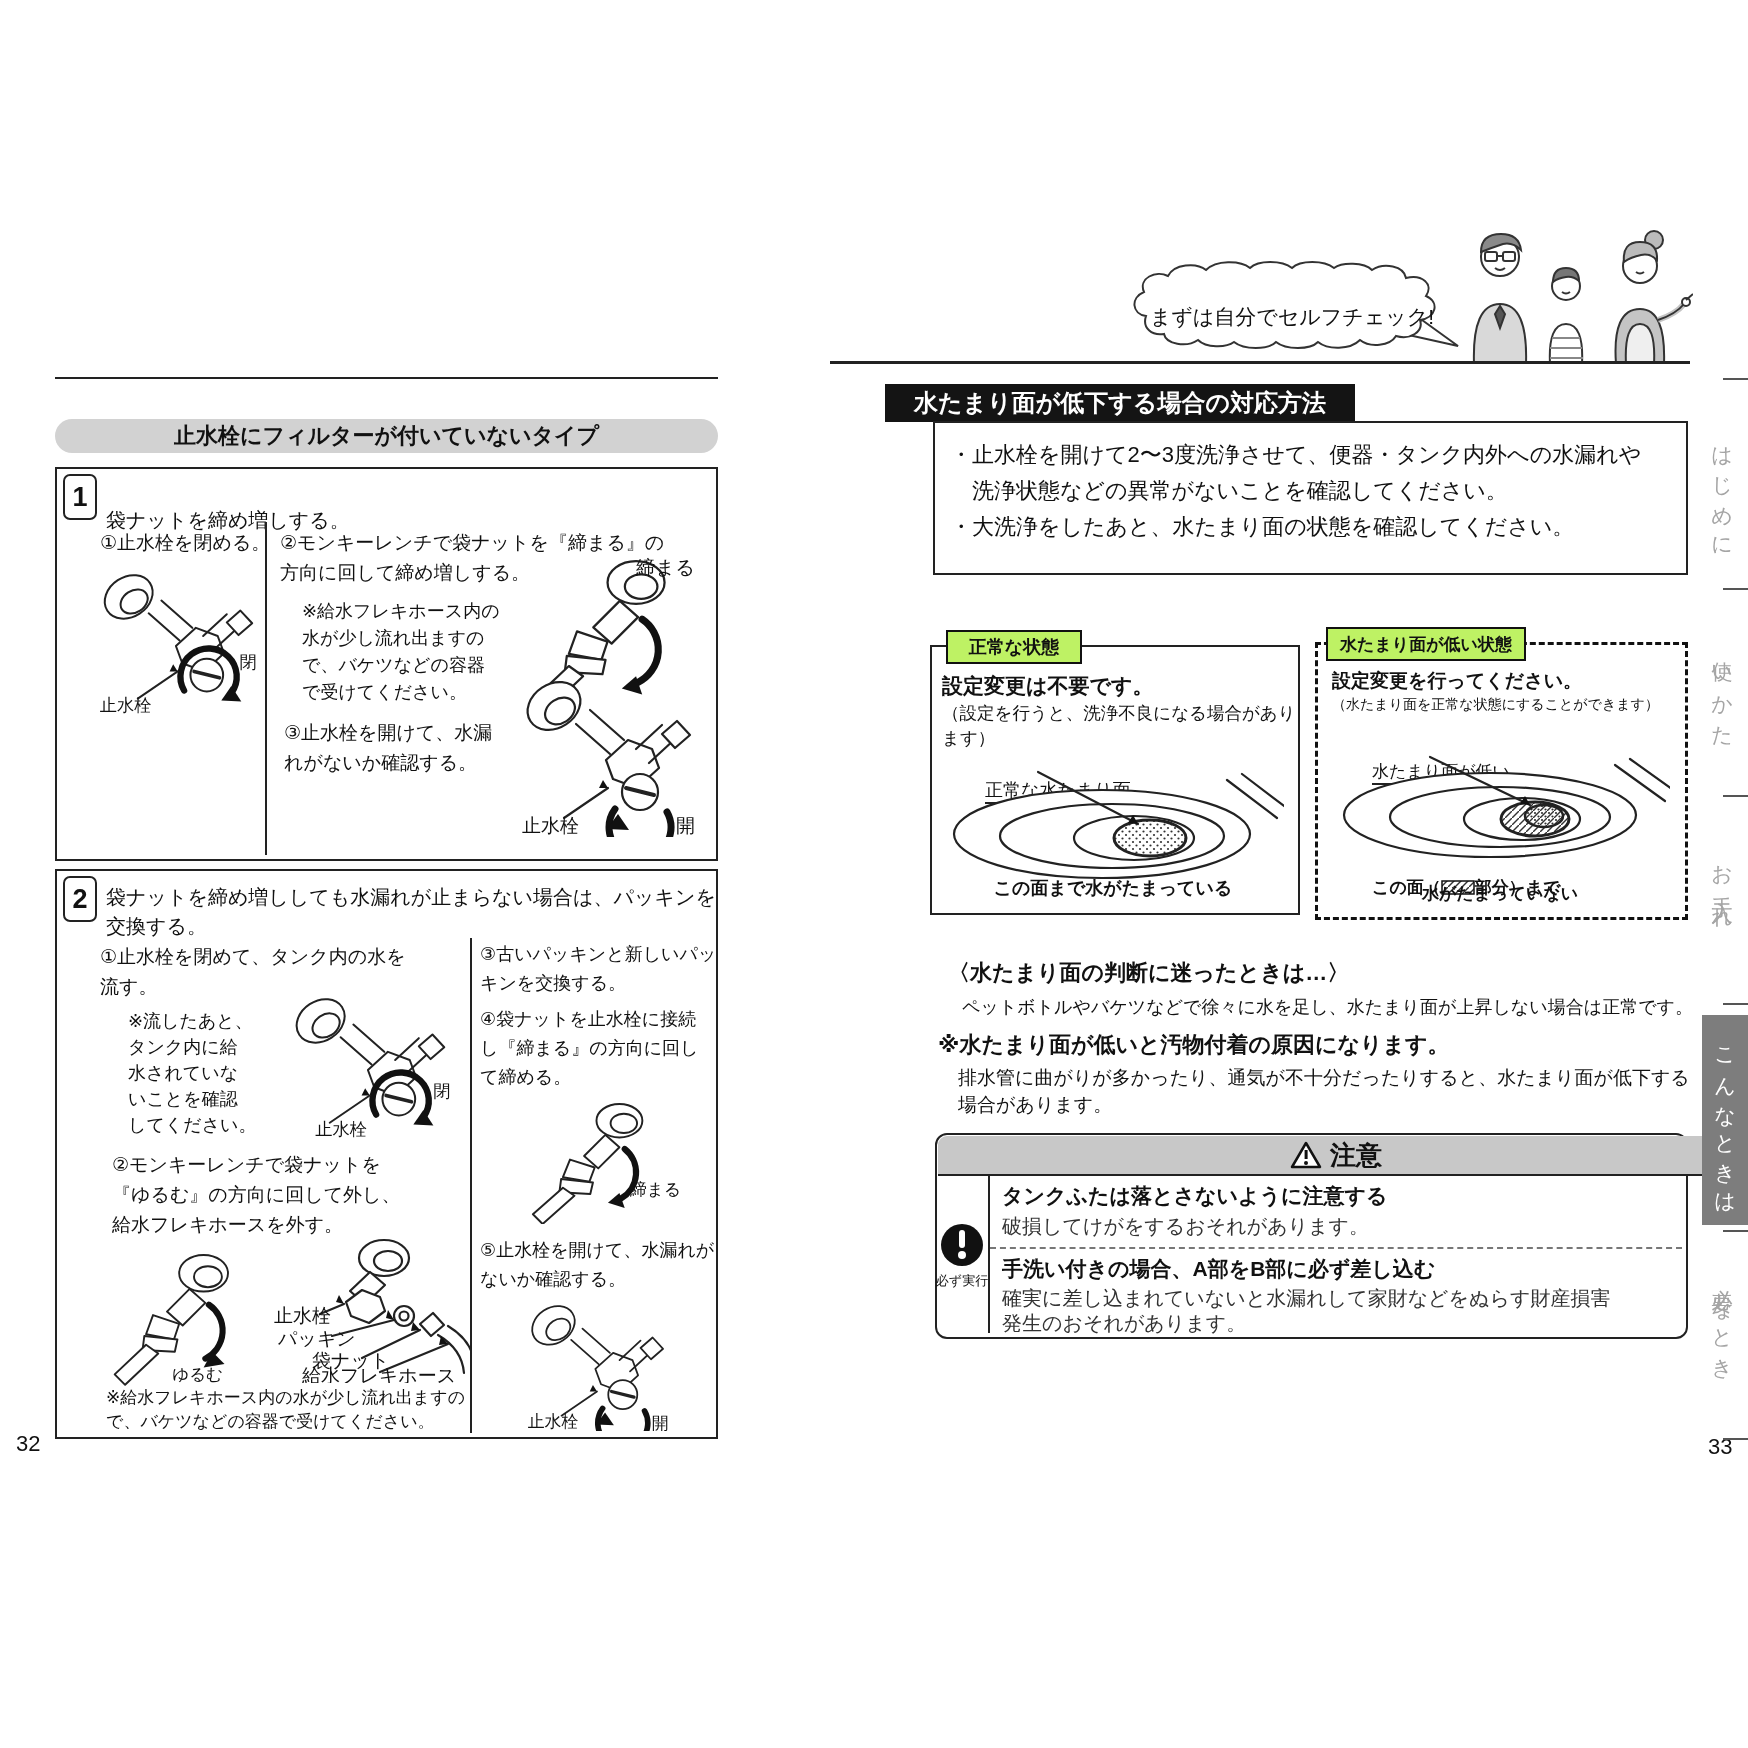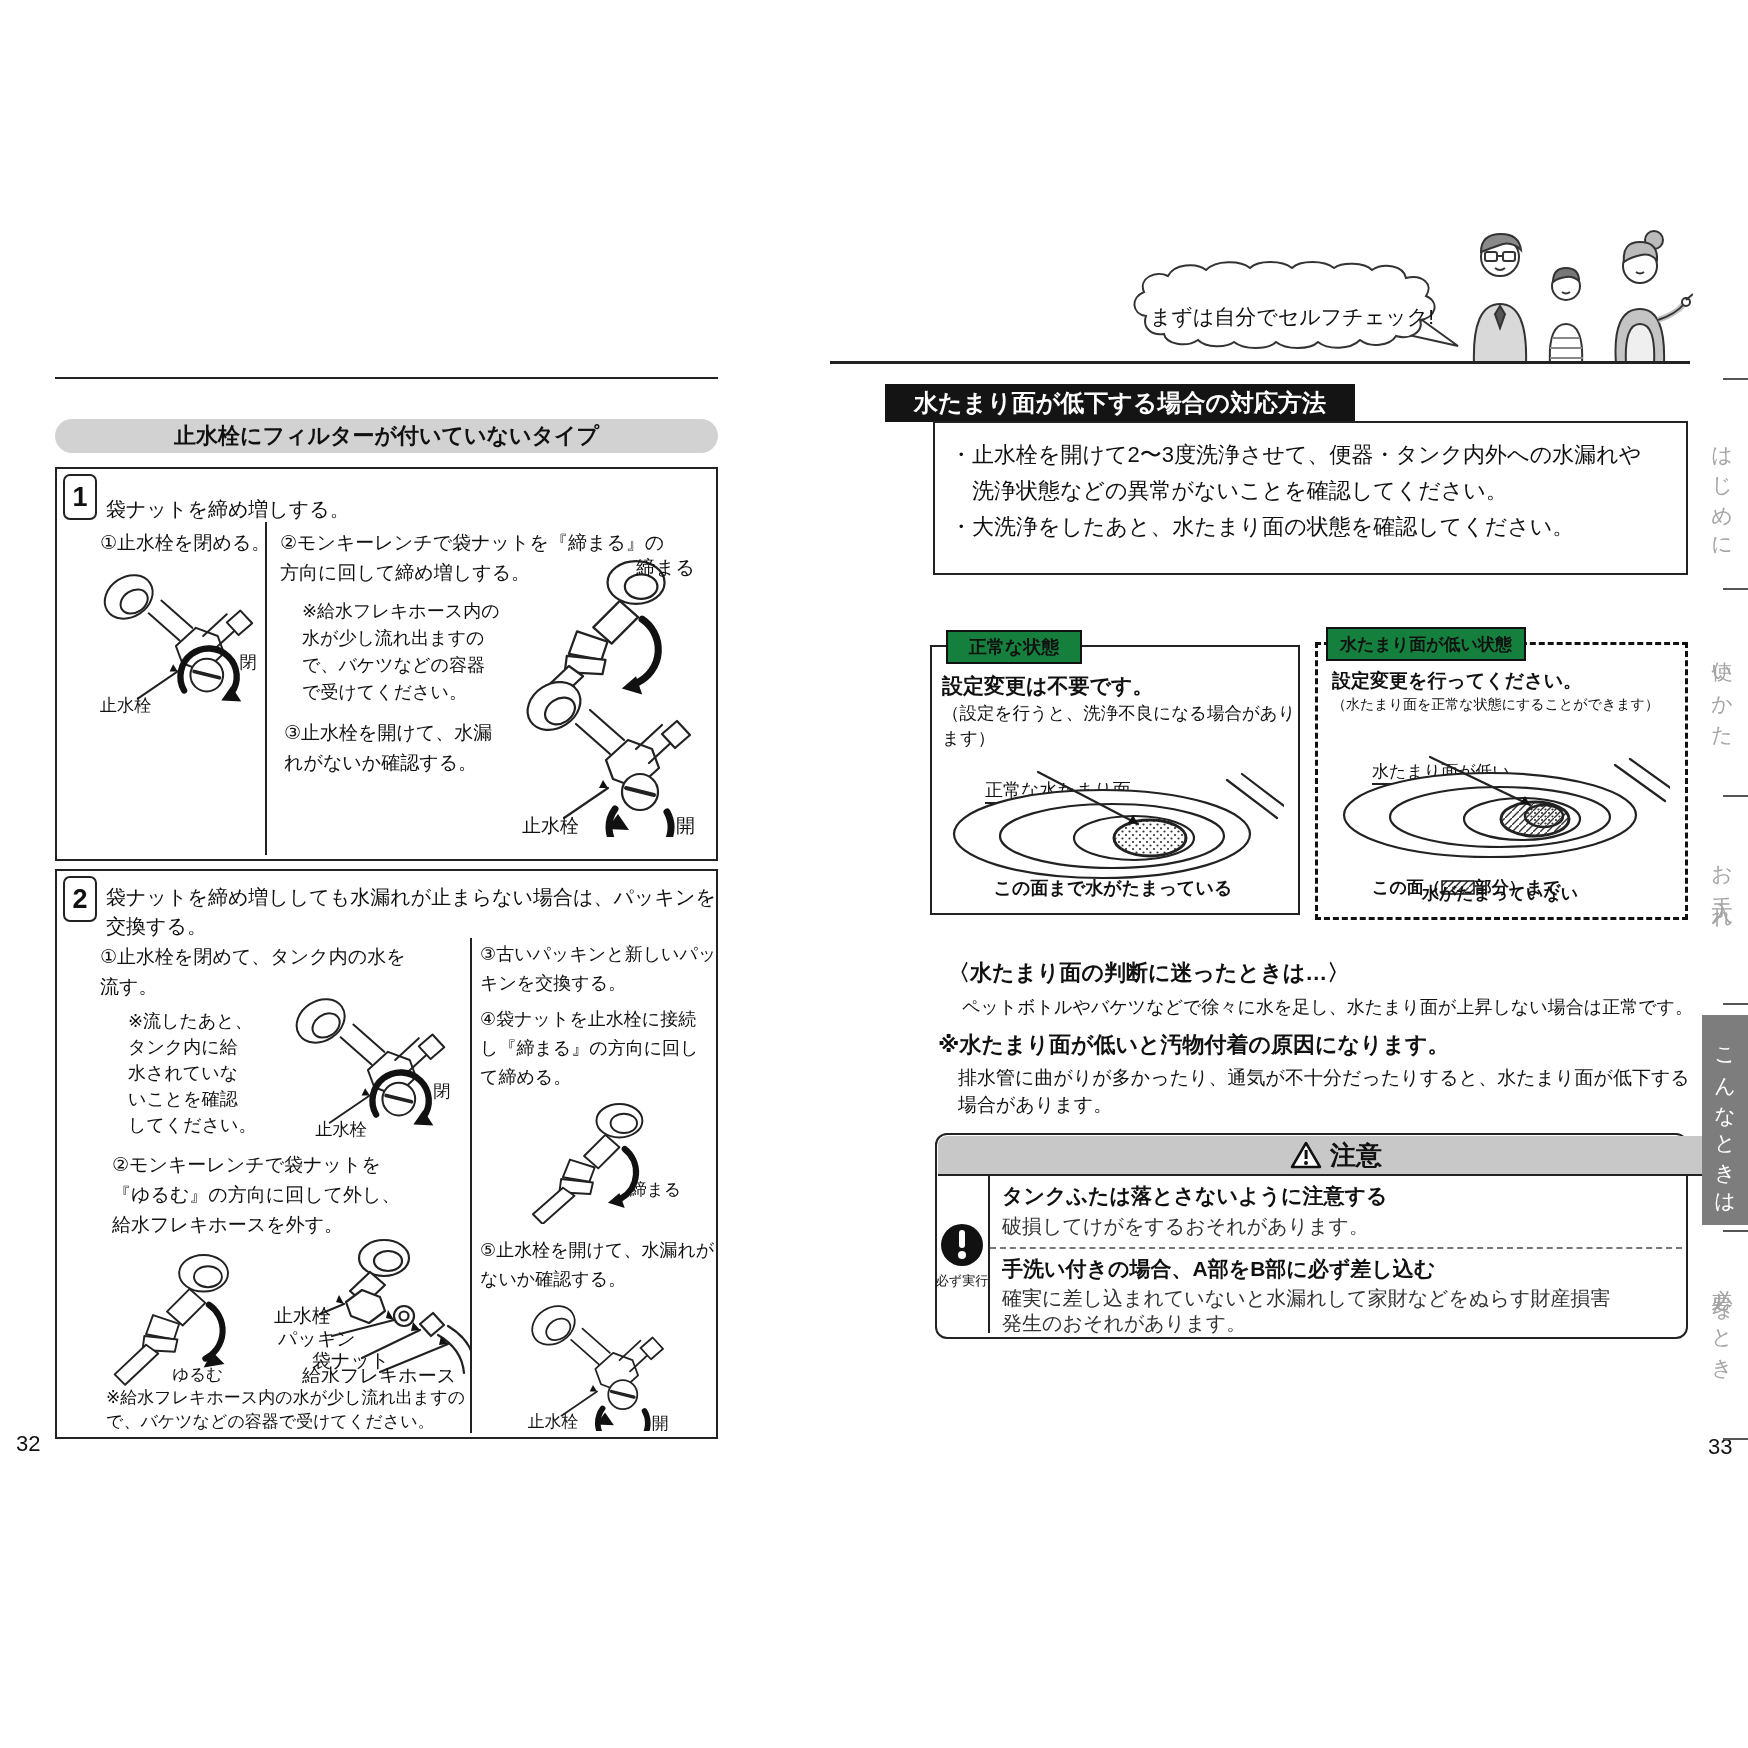--- a/index.html
+++ b/index.html
@@ -13,21 +13,21 @@
   .stepbox{position:absolute;border:2px solid #222;background:#fff;}
   .badge{position:absolute;border:2px solid #222;border-radius:7px;width:30px;height:42px;
          font-size:27px;font-weight:bold;display:flex;align-items:center;justify-content:center;background:#fff;}
   .vdiv{position:absolute;width:2px;background:#222;}
   .graybar{position:absolute;background:#d2d2d2;border-radius:17px;font-weight:bold;
            display:flex;align-items:center;justify-content:center;}
   .blackhead{position:absolute;background:#141414;color:#fff;font-weight:bold;
              display:flex;align-items:center;justify-content:center;margin-left:37px;}
   .boxline{position:absolute;border:2px solid #222;background:#fff;}
   .boxdash{position:absolute;border:3px dashed #111;background:#fff;}
-  .cmptab{position:absolute;border:2px solid #111;background:#15803d;font-weight:bold;
+  .cmptab{position:absolute;border:2px solid #111;background:#bef264;font-weight:bold;
           display:flex;align-items:center;justify-content:center;}
   .ul{border-bottom:2px solid #222;padding-bottom:2px;}
   .hdash{position:absolute;border-top:2px dashed #777;}
   .vtab{position:absolute;writing-mode:vertical-rl;letter-spacing:6px;font-size:21px;color:#a5a5a5;left:1708px;}
   .vtab-box{position:absolute;left:1702px;width:46px;background:#7d7d7d;
             display:flex;align-items:center;justify-content:center;}
   .vtab-box span{writing-mode:vertical-rl;letter-spacing:5px;font-size:21px;color:#fff;}
   .tick{position:absolute;left:1723px;width:25px;height:2px;background:#555;}
   .pagenum{position:absolute;font-weight:normal;font-size:22px;}
   svg .ln{fill:#fff;stroke:#222;stroke-width:2.2;stroke-linejoin:round;stroke-linecap:round;}
@@ -59,21 +59,21 @@
   <div class="rule" style="left:55px;top:377px;width:663px;height:2px"></div>
 
   <div class="graybar" style="left:55px;top:419px;width:663px;height:34px;font-size:22px">
     <span>止水栓にフィルターが付いていないタイプ</span>
   </div>
 
   <div class="stepbox" style="left:55px;top:467px;width:659px;height:390px"></div>
   <div class="badge" style="left:63px;top:474px">
     <span>1</span>
   </div>
-  <div class="t" style="left:106px;top:496px;font-size:20px">袋ナットを締め増しする。</div>
+  <div class="t" style="left:106px;top:507px;font-size:20px">袋ナットを締め増しする。</div>
   <div class="vdiv" style="left:265px;top:522px;height:333px"></div>
 
   <div class="t" style="left:100px;top:530px;font-size:19px">①止水栓を閉める。</div>
 
   <svg class="abs" style="left:96px;top:566px" width="168" height="150" viewBox="0 0 185 165">
     <g class="ln">
       <ellipse cx="36" cy="34" rx="28" ry="22" transform="rotate(-33 36 34)"></ellipse>
       <ellipse cx="42" cy="39" rx="16" ry="12" transform="rotate(-33 42 39)"></ellipse>
       <path class="o" d="M58 52 L92 82"></path>
         <path class="o" d="M72 38 L106 68"></path>

